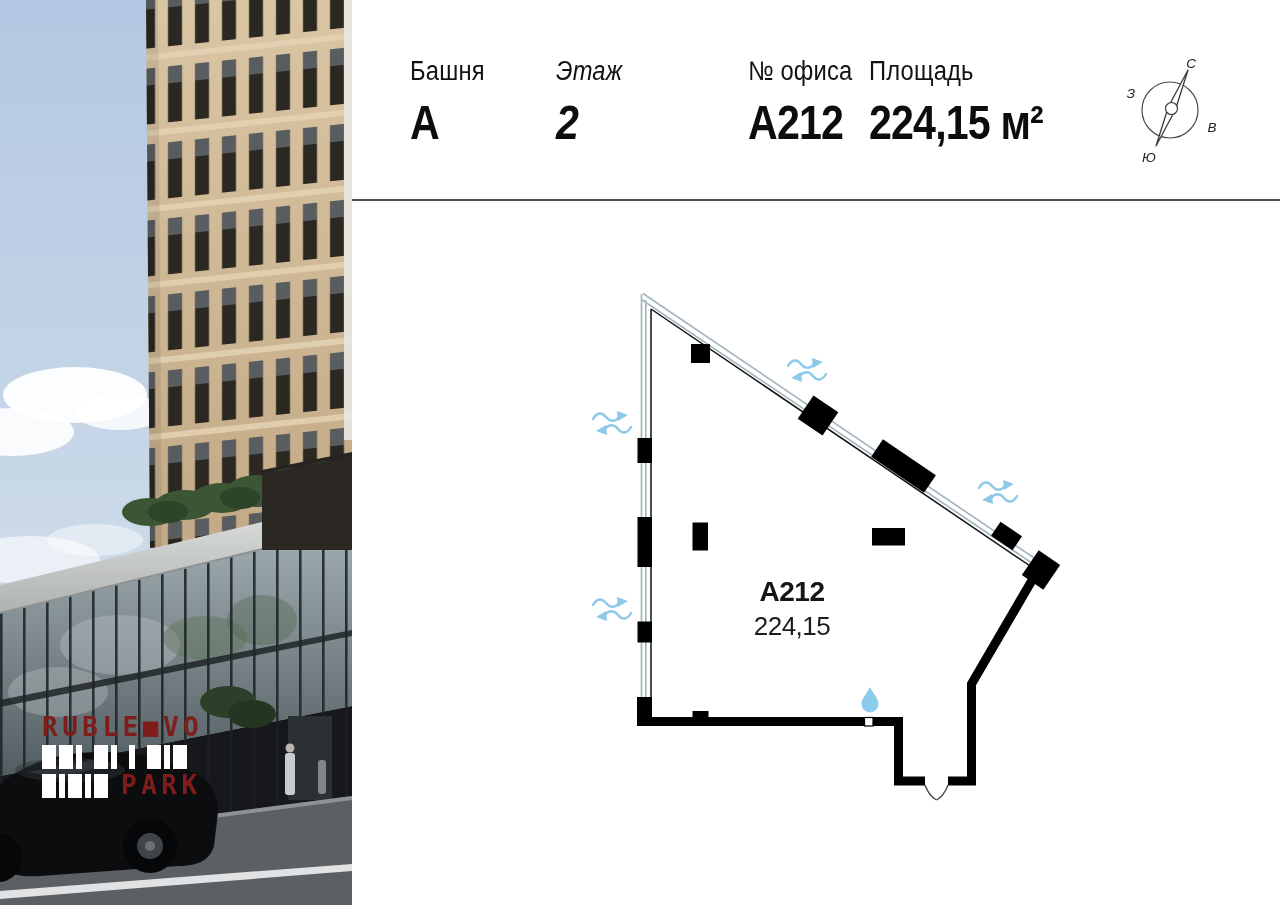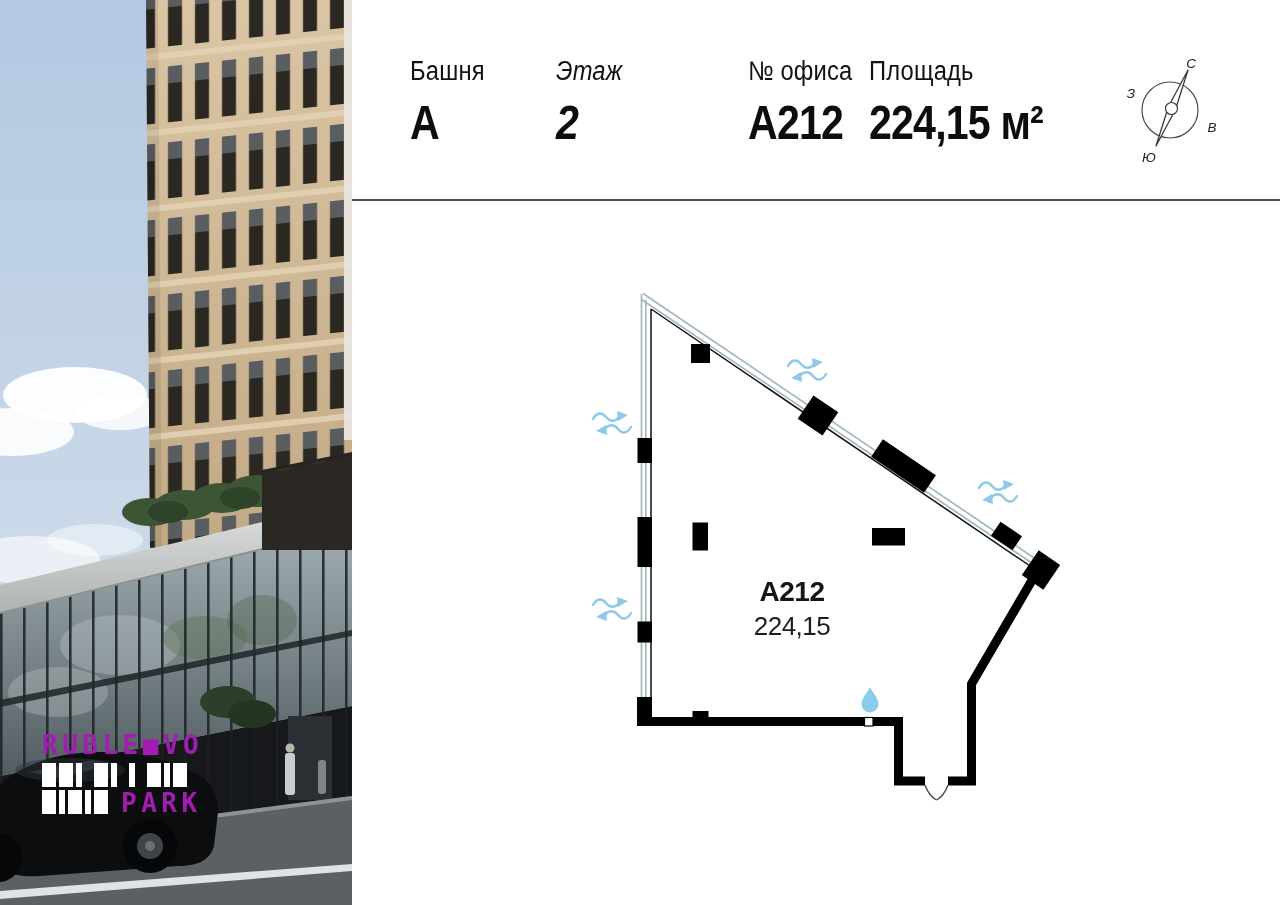--- a/index.html
+++ b/index.html
@@ -4,28 +4,28 @@
 <style>
   html,body{margin:0;padding:0;background:#ffffff;}
   .page{position:relative;width:1280px;height:905px;background:#fff;overflow:hidden;
         font-family:"Liberation Sans",sans-serif;color:#151515;}
 
   
   .photo{position:absolute;left:0;top:0;width:352px;height:905px;overflow:hidden;}
   .photo svg{display:block;}
 
   
-  .logo{position:absolute;left:42px;top:732px;width:170px;color:#a21caf;
+  .logo{position:absolute;left:42px;top:714px;width:170px;color:#7f1d1d;
         font-family:"DejaVu Sans Mono",monospace;}
   .logo-text{font-size:26px;font-weight:700;letter-spacing:4.5px;line-height:1.05;white-space:nowrap;}
   .logo-bars{display:flex;align-items:flex-end;height:24px;margin:4px 0 3px 0;}
   .logo-bars .bar-w{width:14px;height:24px;background:#fff;margin-right:3px;}
   .logo-bars .bar-n{width:6px;height:24px;background:#fff;margin-right:3px;}
   .logo-bars .bar-g{width:9px;height:24px;background:transparent;margin-right:0;}
-  .logo-line4{display:flex;align-items:flex-start;margin-top:3px;}
+  .logo-line4{display:flex;align-items:center;margin-top:3px;}
   .logo-line4 .logo-text{margin-left:10px;}
 
   
   .hfield{position:absolute;top:56px;}
   .hlab{display:inline-block;font-size:27px;letter-spacing:.2px;
         transform:scaleX(.88);transform-origin:0 100%;color:#121212;}
   .hval{display:inline-block;margin-top:7px;font-size:49px;font-weight:700;letter-spacing:-1px;
         transform:scaleX(.84);transform-origin:0 0;color:#0d0d0d;white-space:nowrap;}
   .hf-0{left:410px;} .hf-1{left:556px;font-style:italic;} .hf-2{left:700px;margin-left:48px;} .hf-3{left:869px;}
 

